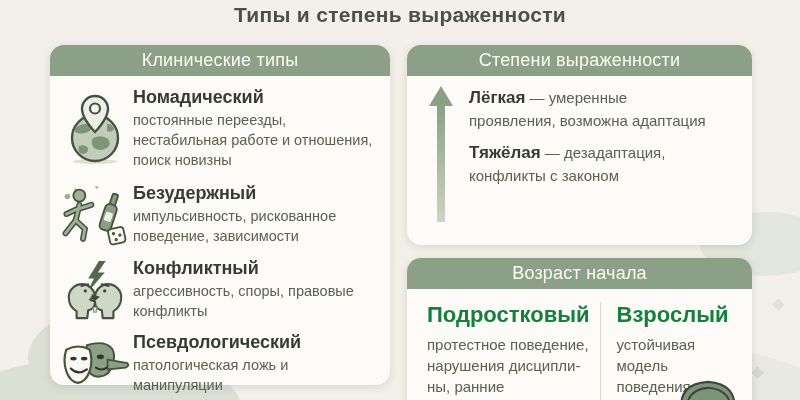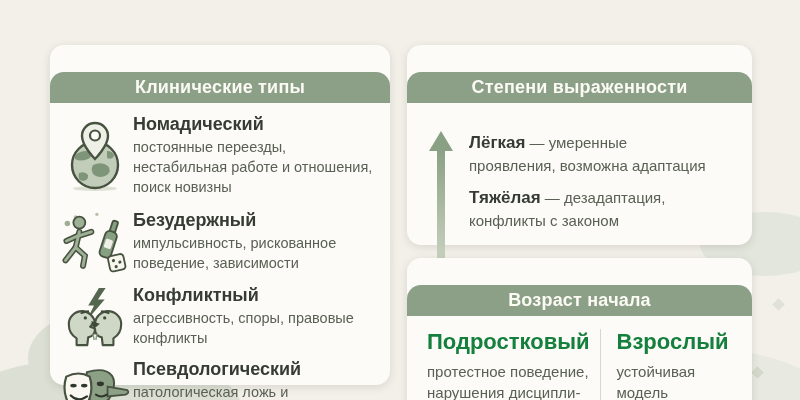--- a/index.html
+++ b/index.html
@@ -25,36 +25,36 @@
     text-align:center; font-size:21px; font-weight:700;
     color:#4c5147; letter-spacing:.3px; margin:0;
   }
 
   .card {
     position:absolute; z-index:1; background:#fcfbf8;
     border-radius:14px; box-shadow:0 2px 8px rgba(90,95,85,.18);
   }
   .card-header {
     height:31px; background:#8ca087; border-radius:14px 14px 0 0;
-    color:#fbfaf5; font-weight:700; font-size:18px; letter-spacing:.2px;
-    display:flex; align-items:center; justify-content:center;margin-top:27px;
+    color:#fbfaf5; font-weight:400; font-size:18px; letter-spacing:.2px;
+    display:flex; align-items:center; justify-content:center;
   }
 
   
   .card-clinical { left:50px; top:45px; width:340px; height:340px; }
   .types-body { display:flex; flex-direction:column; gap:11px; padding:11px 8px 8px 10px; }
   .type-item { display:flex; align-items:center; gap:3px; }
   .type-icon { flex:0 0 70px; width:70px; display:flex; align-items:center; justify-content:center; }
   .type-text { flex:1; min-width:0; }
   .type-title { font-size:18px; font-weight:700; color:#363c33; margin-bottom:2px; }
   .type-desc { font-size:14.5px; color:#5a6054; line-height:1.38; }
 
   
   .card-severity { left:407px; top:45px; width:345px; height:200px; }
-  .severity-body { display:flex; gap:16px; padding:28px 14px 10px 22px; }
+  .severity-body { display:flex; gap:16px; padding:10px 14px 10px 22px; }
   .arrow-wrap { flex:0 0 24px; }
   .sev-list { display:flex; flex-direction:column; gap:10px; }
   .sev-item { max-width:245px; font-size:15px; line-height:1.4; color:#5a6054; }
   .sev-name { font-size:17px; font-weight:700; color:#363c33; }
 
   
   .card-age { left:407px; top:258px; width:345px; height:160px; }
   .age-body { display:flex; padding:13px 12px 0 20px; position:relative; }
   .age-col { position:relative; }
   .age-col-teen { width:176px; padding-right:10px; border-right:1px solid #d8d6cd; }
@@ -69,20 +69,21 @@
 <div class="page">
 
   <div class="cloud cloud-bl-1"></div>
   <div class="cloud cloud-bl-2"></div>
   <div class="cloud cloud-r-1"></div>
   <div class="cloud cloud-br-2"></div>
   <div class="cloud cloud-br-1"></div>
   <div class="diamond diamond-1"></div>
   <div class="diamond diamond-2"></div>
 
+  <h1 class="page-title">Типы и степень выраженности</h1>
 
   <section class="card card-clinical">
     <header class="card-header">Клинические типы</header>
     <div class="types-body">
 
       <div class="type-item">
         <span class="type-icon">
           <svg width="64" height="70" viewBox="0 0 64 70">
             <ellipse cx="32" cy="67.5" rx="22" ry="2.5" fill="#dde1d4"></ellipse>
             <circle cx="32" cy="44" r="23" fill="#c2cdb9" stroke="#475240" stroke-width="2.4"></circle>

